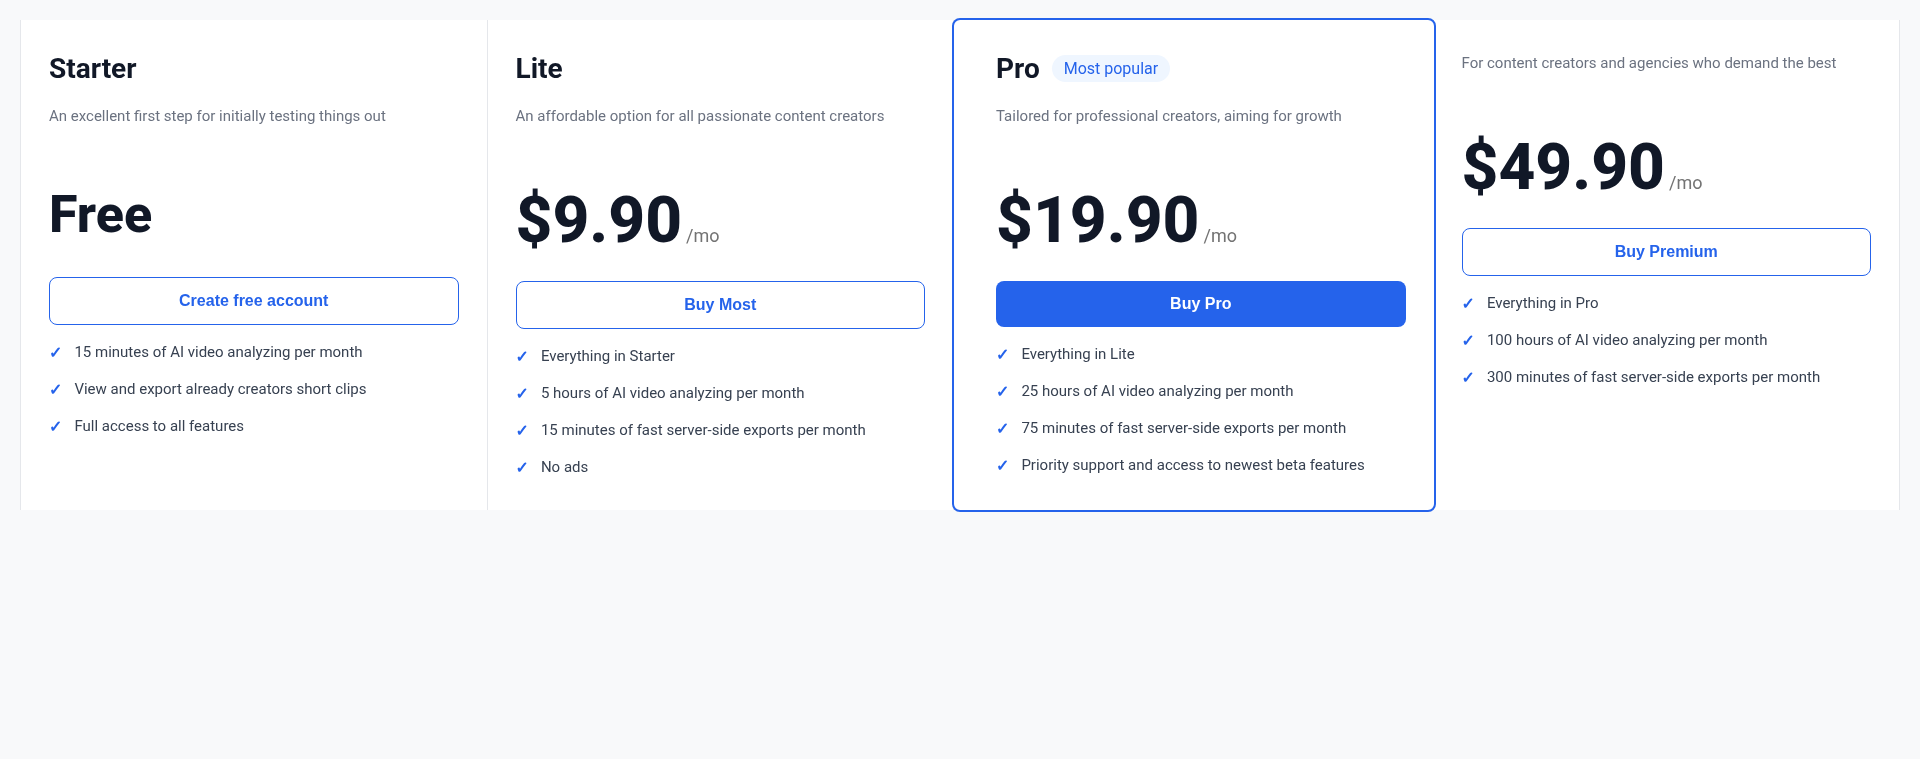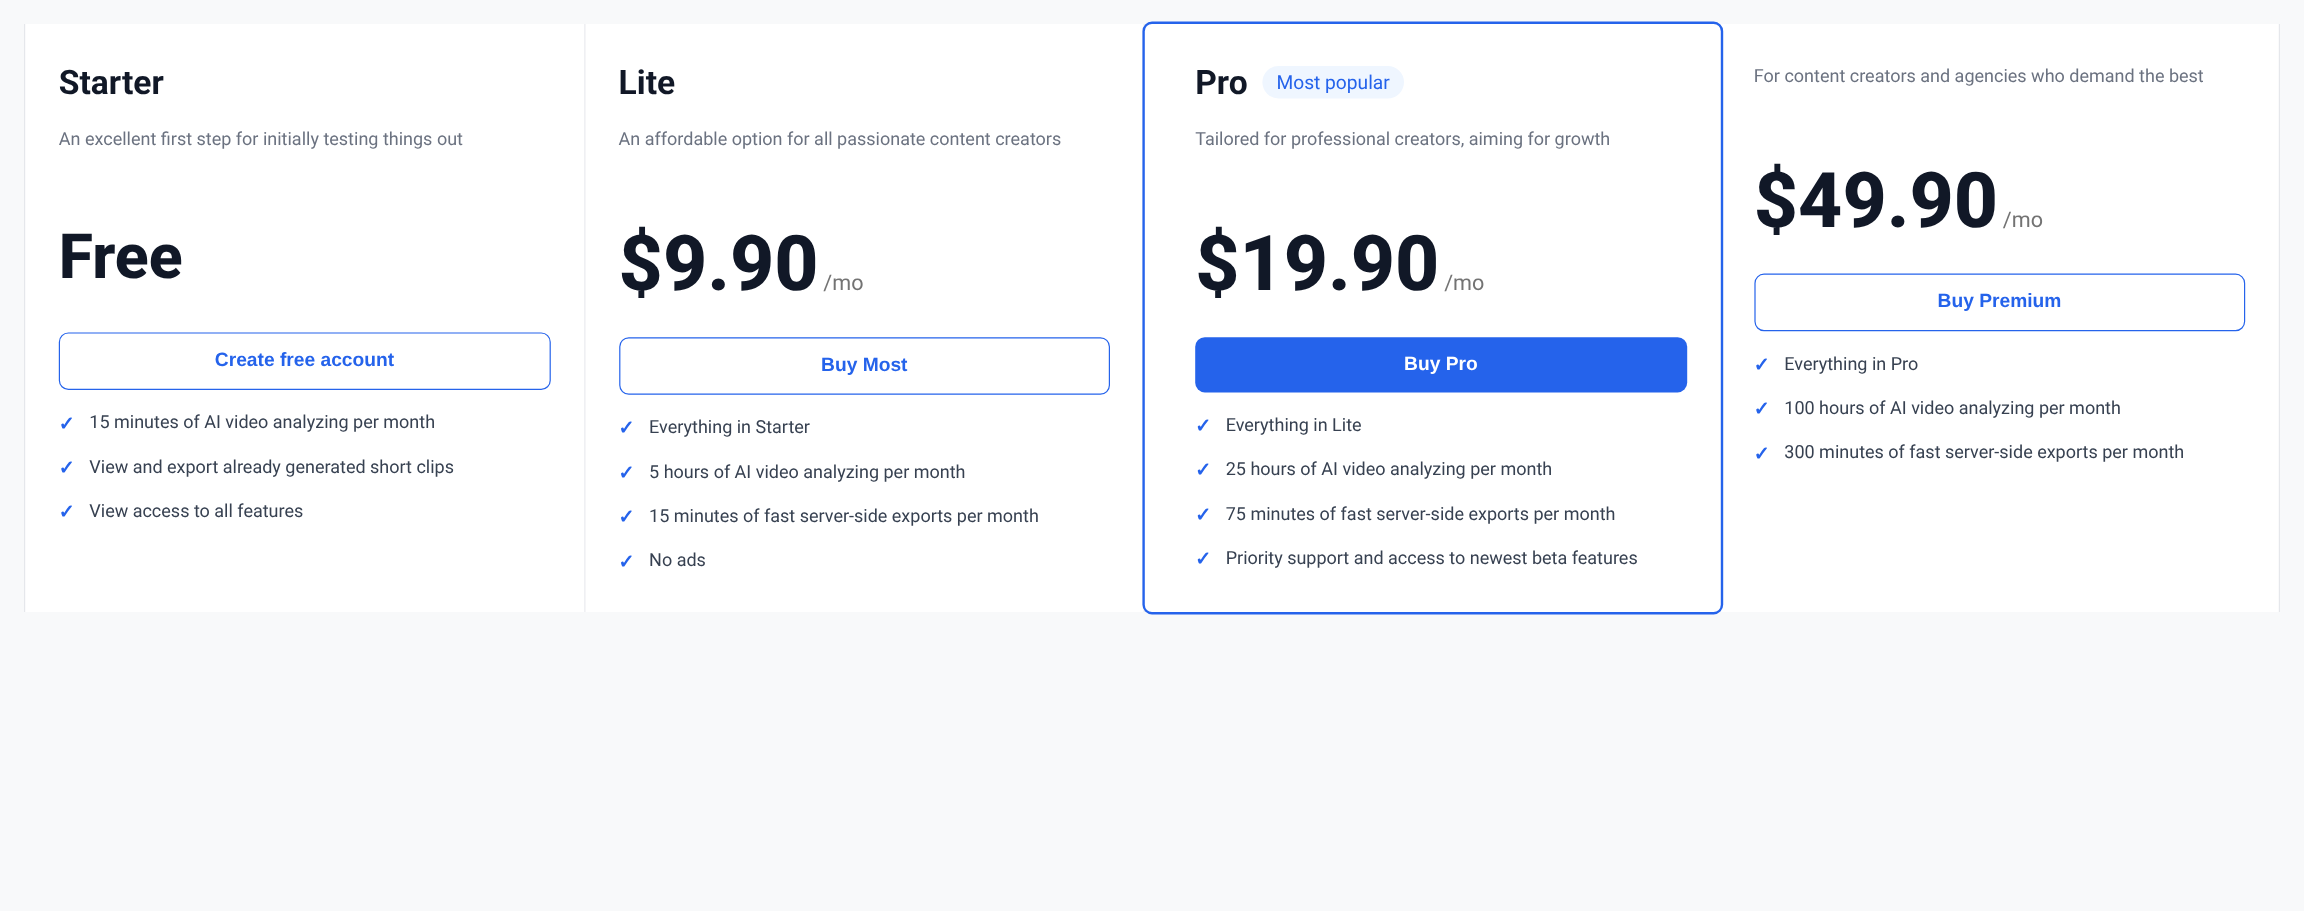--- a/index.html
+++ b/index.html
@@ -176,25 +176,25 @@
         <span class="price-free">Free</span>
       </div>
       <button class="plan-button outline">Create free account</button>
       <ul class="features-list">
         <li class="feature-item">
           <span class="check-icon">✓</span>
           <span class="feature-text">15 minutes of AI video analyzing per month</span>
         </li>
         <li class="feature-item">
           <span class="check-icon">✓</span>
-          <span class="feature-text">View and export already generated short clips</span>
-        </li>
-        <li class="feature-item">
-          <span class="check-icon">✓</span>
-          <span class="feature-text">View access to all features</span>
+          <span class="feature-text">View and export already creators short clips</span>
+        </li>
+        <li class="feature-item">
+          <span class="check-icon">✓</span>
+          <span class="feature-text">Full access to all features</span>
         </li>
       </ul>
     </div>
     <div class="plan-card">
       <div class="plan-header">
         <div class="plan-title-row">
           <span class="plan-title">Lite</span>
         </div>
       </div>
       <p class="plan-description">An affordable option for all passionate content creators</p>

